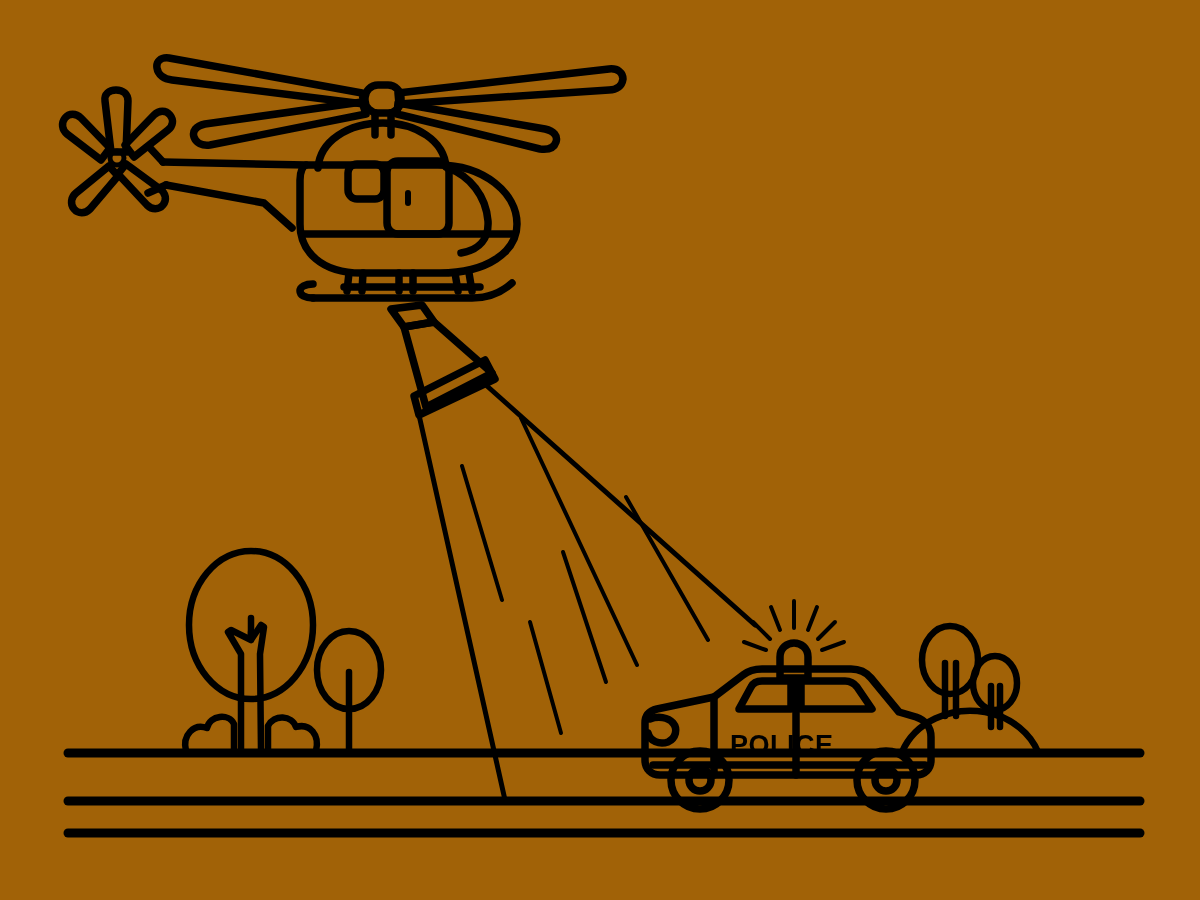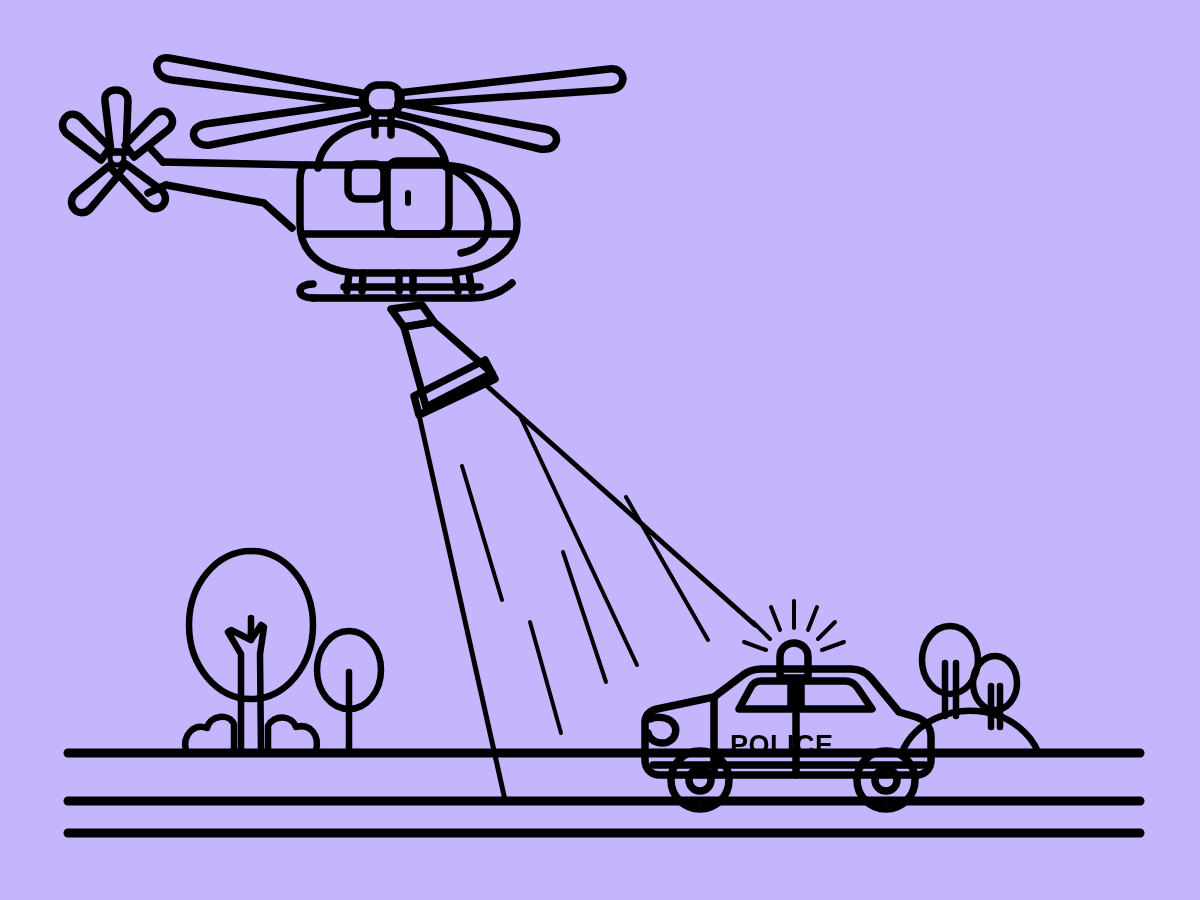--- a/index.html
+++ b/index.html
@@ -11,21 +11,21 @@
   body {
     width: 1200px;
     height: 900px;
     overflow: hidden;
     font-family: "Liberation Sans", sans-serif;
   }
   #scene {
     position: relative;
     width: 1200px;
     height: 900px;
-    background: #c4b5fd;
+    background: #a16207;
     text-align: center;
   }
   #scene svg {
     display: block;
     width: 1200px;
     height: 900px;
   }
   .ink {
     fill: none;
     stroke: #000000;

